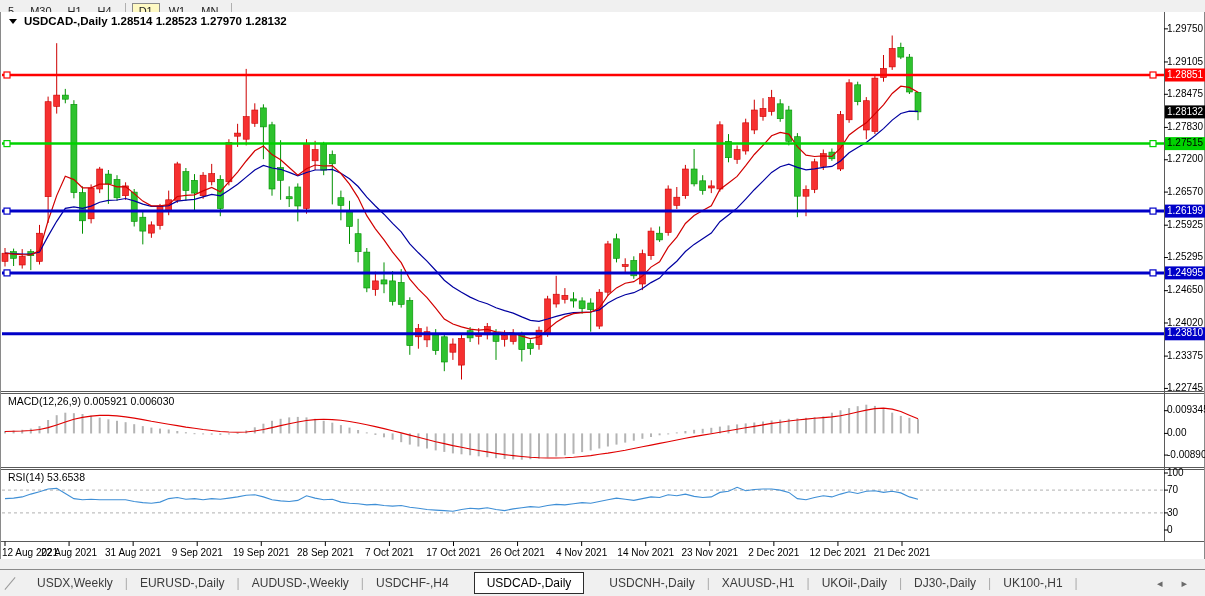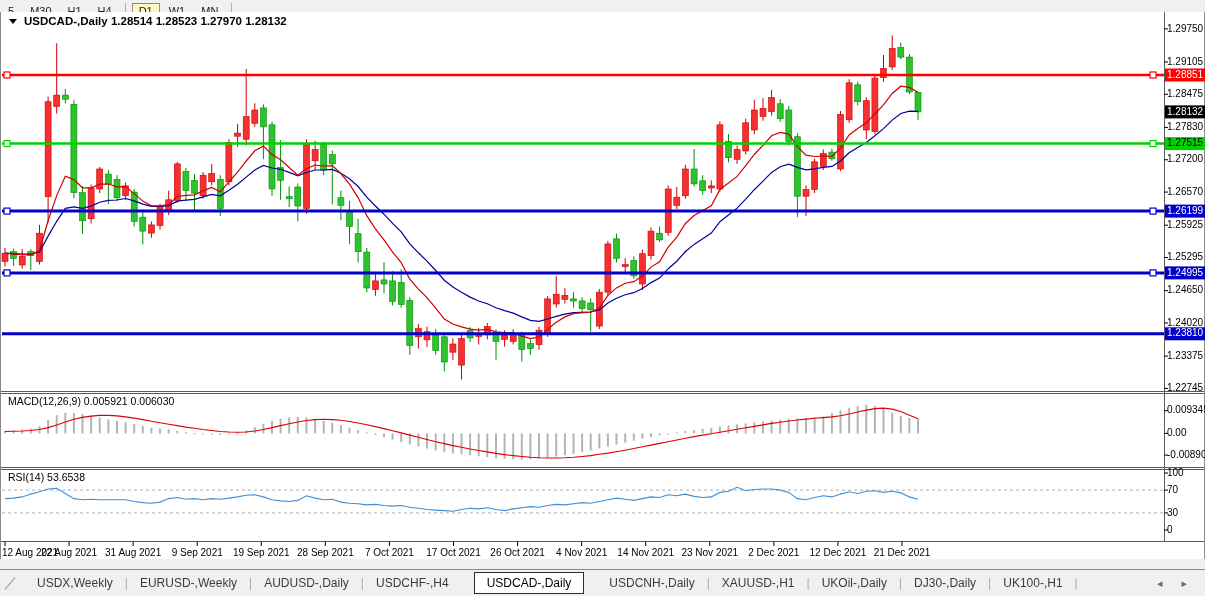--- a/index.html
+++ b/index.html
@@ -472,23 +472,23 @@
         <line x1="837.9285714285714" y1="529.5" x2="837.9285714285714" y2="534" stroke="#000" stroke-width="1"></line>
         <text x="837.9285714285714" y="541" font-family="Liberation Sans,sans-serif" font-size="10" fill="#000" text-anchor="middle" dominant-baseline="middle">12 Dec 2021</text>
         <line x1="902" y1="529.5" x2="902" y2="534" stroke="#000" stroke-width="1"></line>
         <text x="902" y="541" font-family="Liberation Sans,sans-serif" font-size="10" fill="#000" text-anchor="middle" dominant-baseline="middle">21 Dec 2021</text>
       </svg>
   </div>
   <div class="tabbar">
       <span class="tab-gripper"></span>
       <span class="tab">USDX,Weekly</span>
       <span class="tab-sep">|</span>
-      <span class="tab">EURUSD-,Weekly</span>
-      <span class="tab-sep">|</span>
-      <span class="tab">AUDUSD-,Daily</span>
+      <span class="tab">EURUSD-,Daily</span>
+      <span class="tab-sep">|</span>
+      <span class="tab">AUDUSD-,Weekly</span>
       <span class="tab-sep">|</span>
       <span class="tab">USDCHF-,H4</span>
       <span class="tab-sep"></span>
       <span class="tab active">USDCAD-,Daily</span>
       <span class="tab-sep"></span>
       <span class="tab">USDCNH-,Daily</span>
       <span class="tab-sep">|</span>
       <span class="tab">XAUUSD-,H1</span>
       <span class="tab-sep">|</span>
       <span class="tab">UKOil-,Daily</span>

